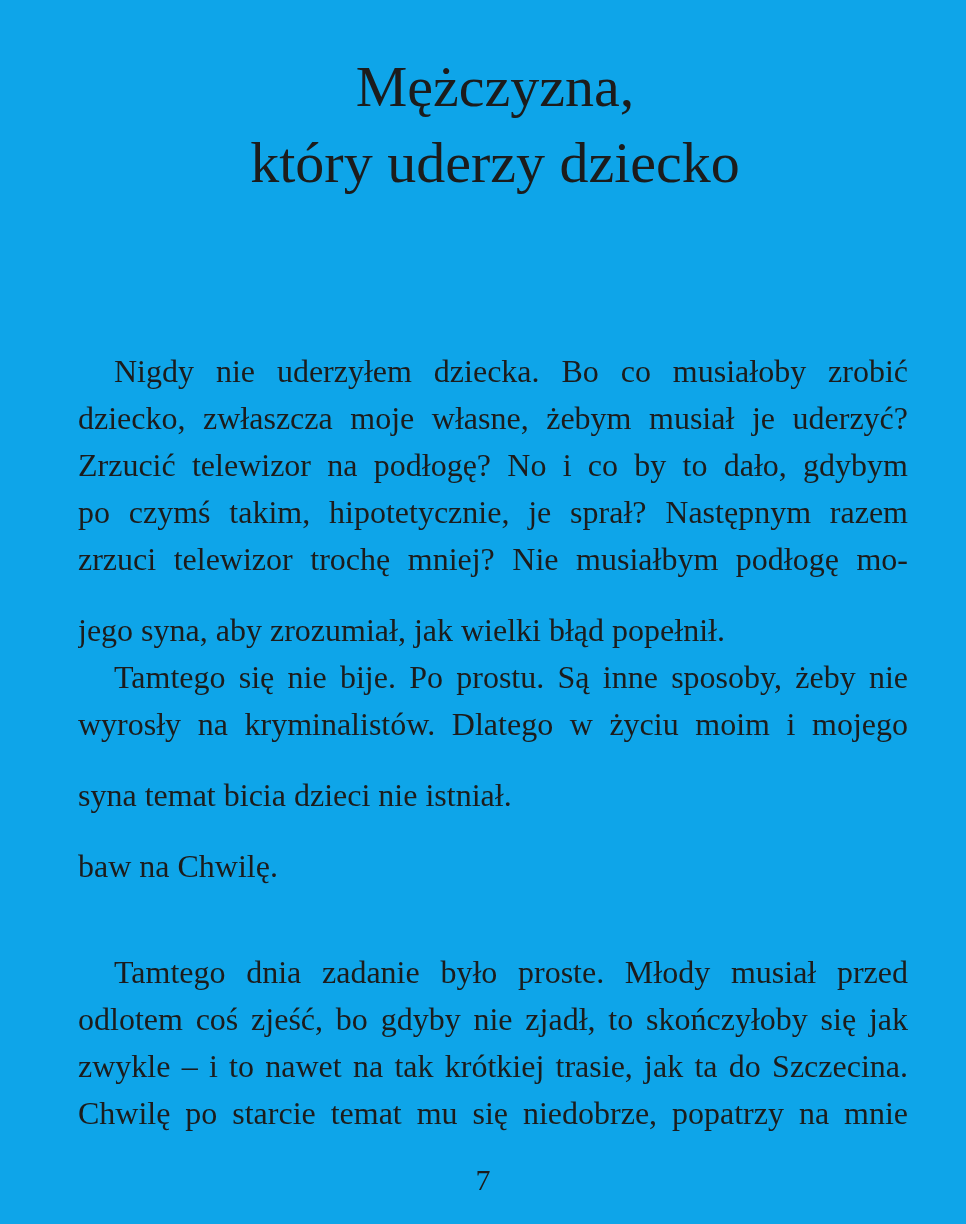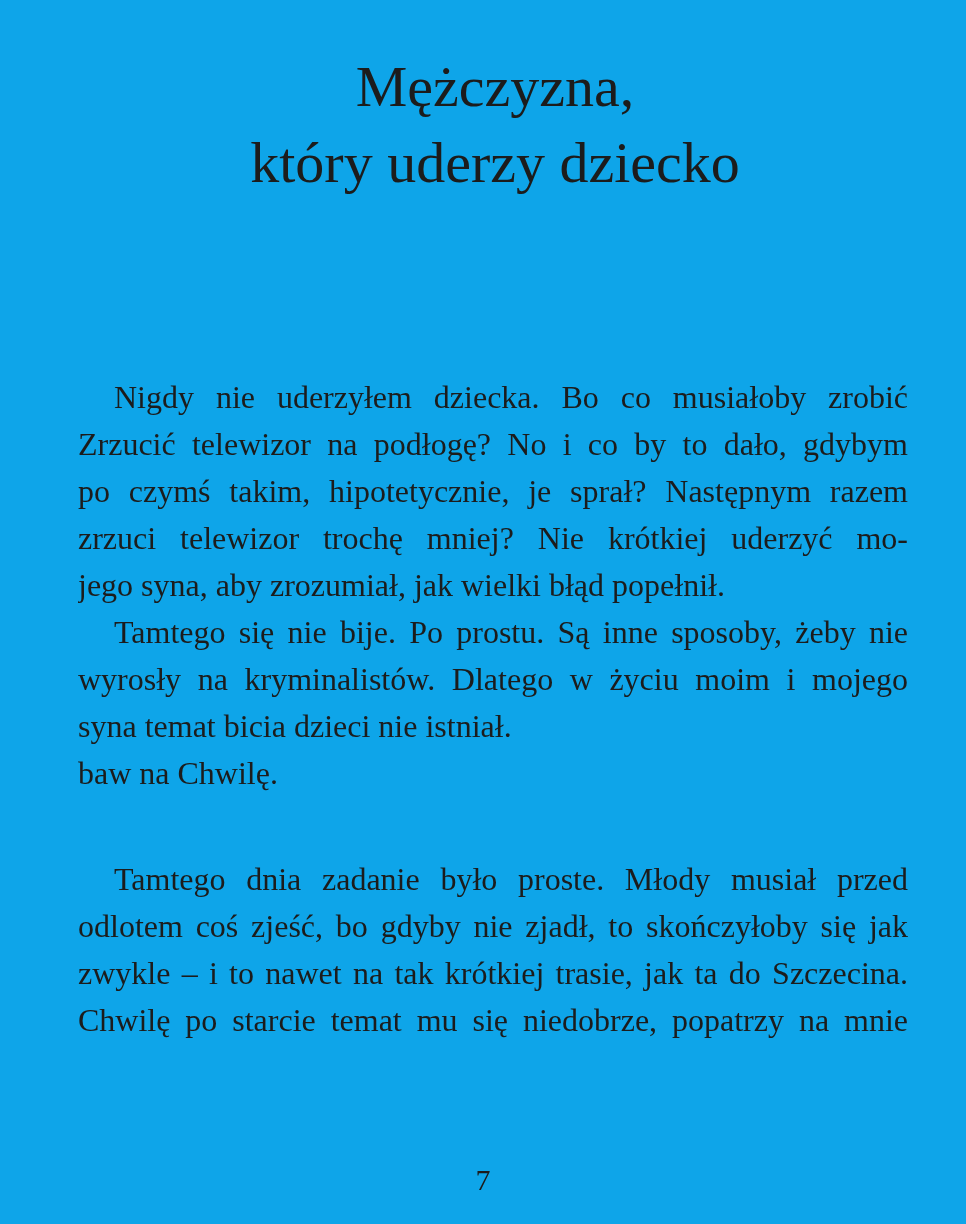--- a/index.html
+++ b/index.html
@@ -22,34 +22,35 @@
     top: 49px;
     left: 12px;
     width: 966px;
     text-align: center;
     font-size: 58px;
     line-height: 76px;
     font-weight: 400;
   }
   .body-text {
     position: absolute;
-    top: 374px;
+    top: 348px;
     left: 78px;
     width: 830px;
     font-size: 32px;
     line-height: 47px;
   }
   .line {
     text-align: justify;
     text-align-last: justify;
     height: 47px;
     overflow: hidden;
   }
   .line.end {
     text-align-last: left;
+    margin-top: 24px;
   }
   .line.indent {
     text-indent: 36px;
   }
   .para.gap-before {
     margin-top: 59px;
   }
   .page-number {
     position: absolute;
     top: 1160px;
@@ -67,23 +68,24 @@
 
   <div class="chapter-title">
     <div class="title-line">Mężczyzna,</div>
     <div class="title-line">który uderzy dziecko</div>
   </div>
 
   <div class="body-text">
 
     <div class="para">
       <div class="line indent">Nigdy nie uderzyłem dziecka. Bo co musiałoby zrobić</div>
+      <div class="line">dziecko, zwłaszcza moje własne, żebym musiał je uderzyć?</div>
       <div class="line">Zrzucić telewizor na podłogę? No i co by to dało, gdybym</div>
       <div class="line">po czymś takim, hipotetycznie, je sprał? Następnym razem</div>
-      <div class="line">zrzuci telewizor trochę mniej? Nie krótkiej uderzyć mo-</div>
+      <div class="line">zrzuci telewizor trochę mniej? Nie musiałbym podłogę mo-</div>
       <div class="line end">jego syna, aby zrozumiał, jak wielki błąd popełnił.</div>
     </div>
 
     <div class="para">
       <div class="line indent">Tamtego się nie bije. Po prostu. Są inne sposoby, żeby nie</div>
       <div class="line">wyrosły na kryminalistów. Dlatego w życiu moim i mojego</div>
       <div class="line end">syna temat bicia dzieci nie istniał.</div>
     </div>
 
     <div class="para">

